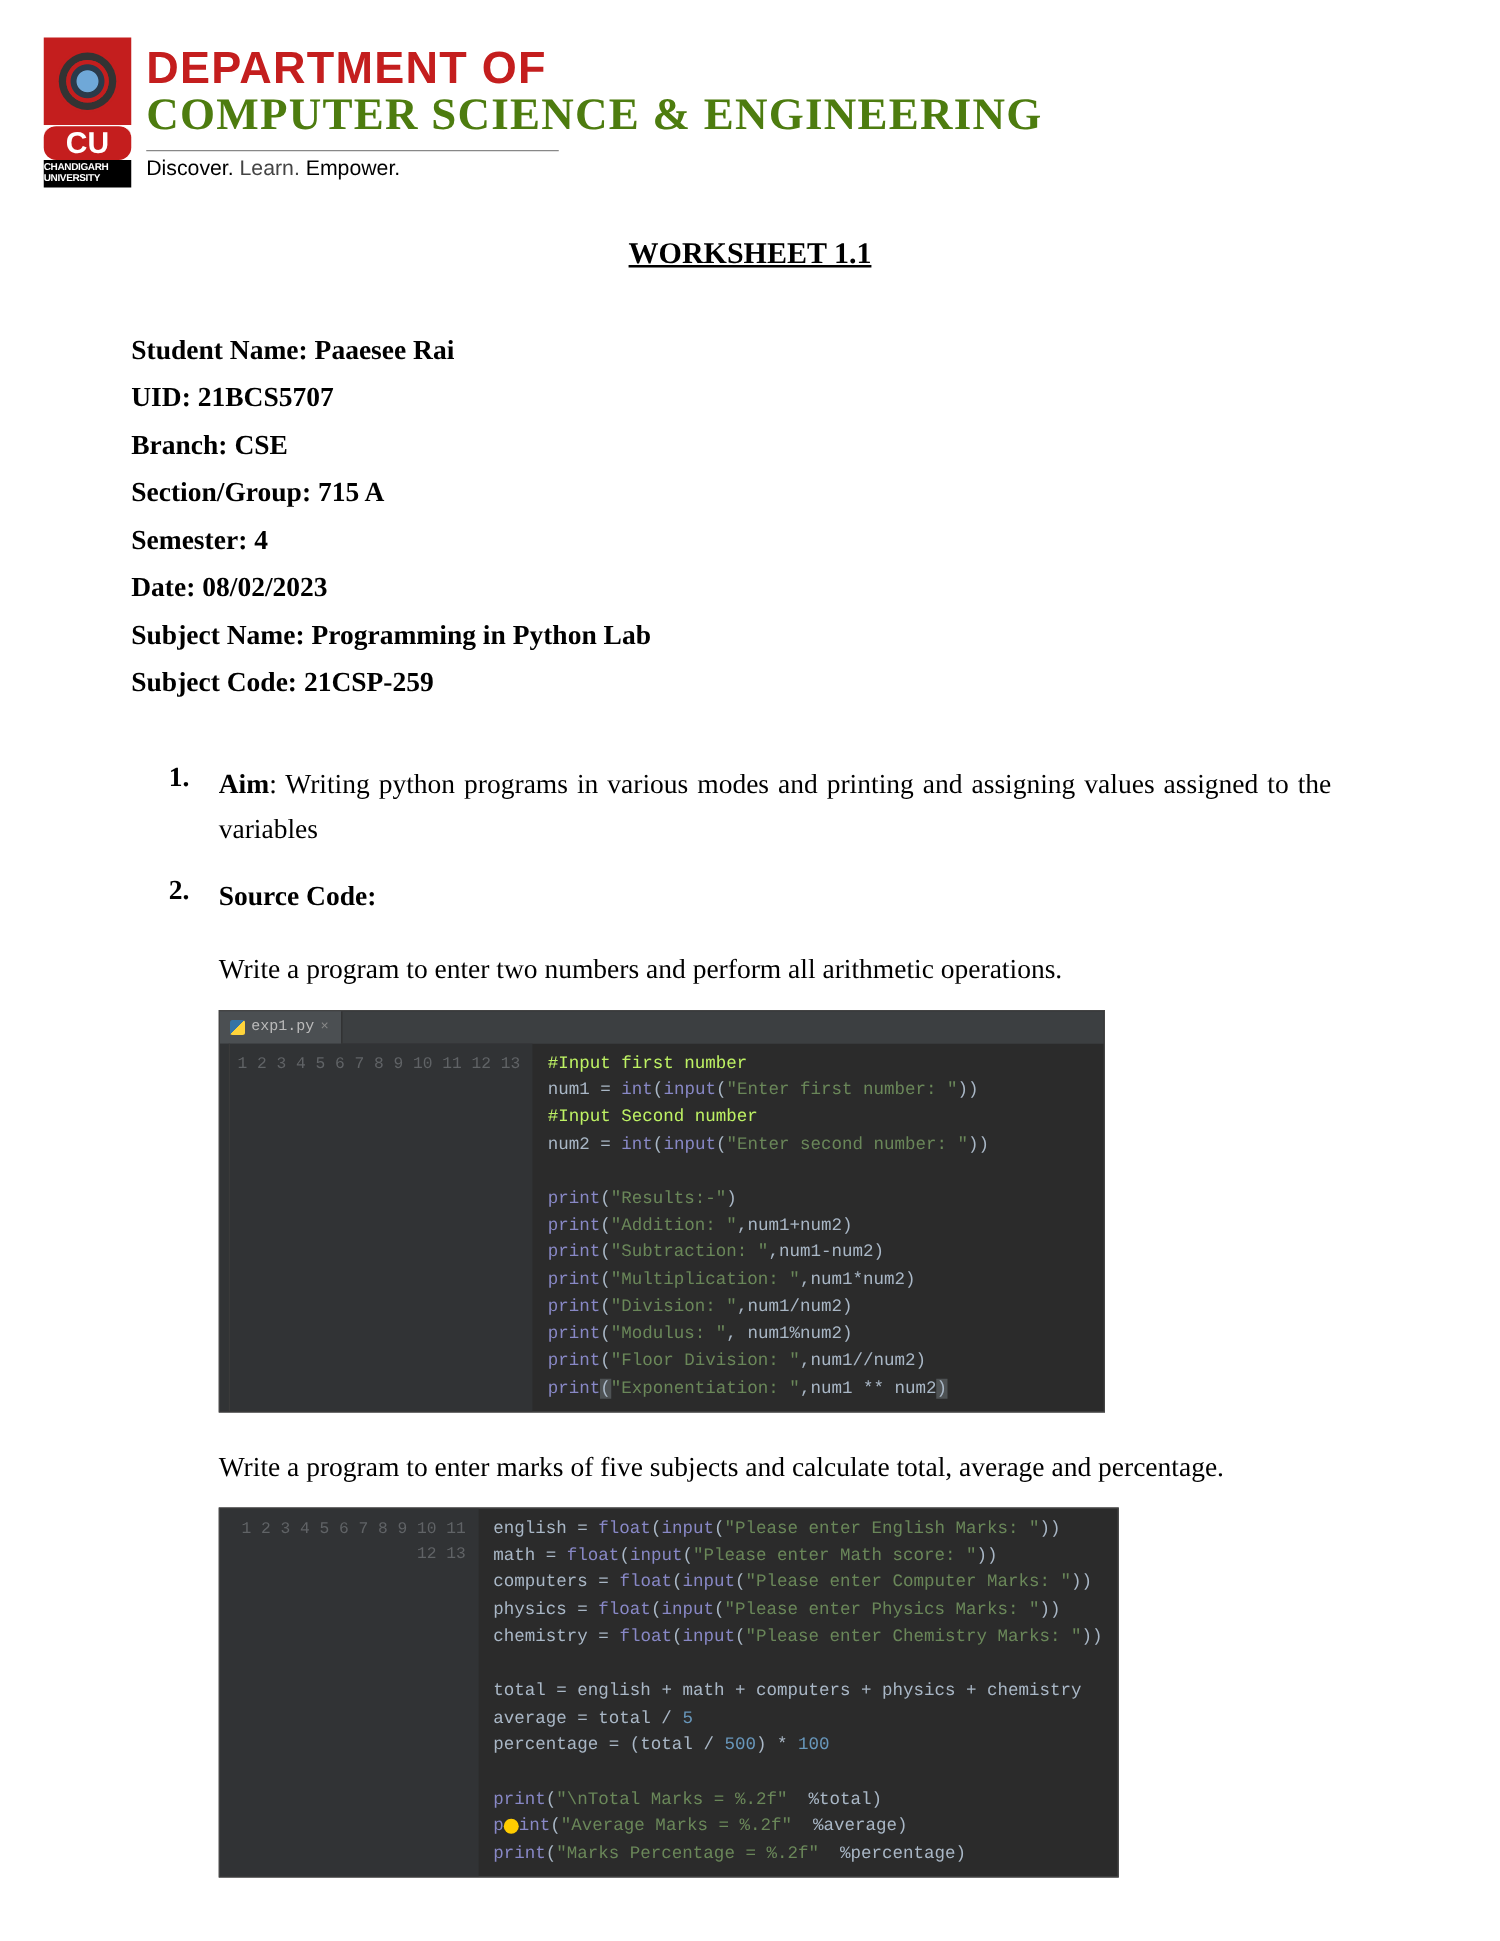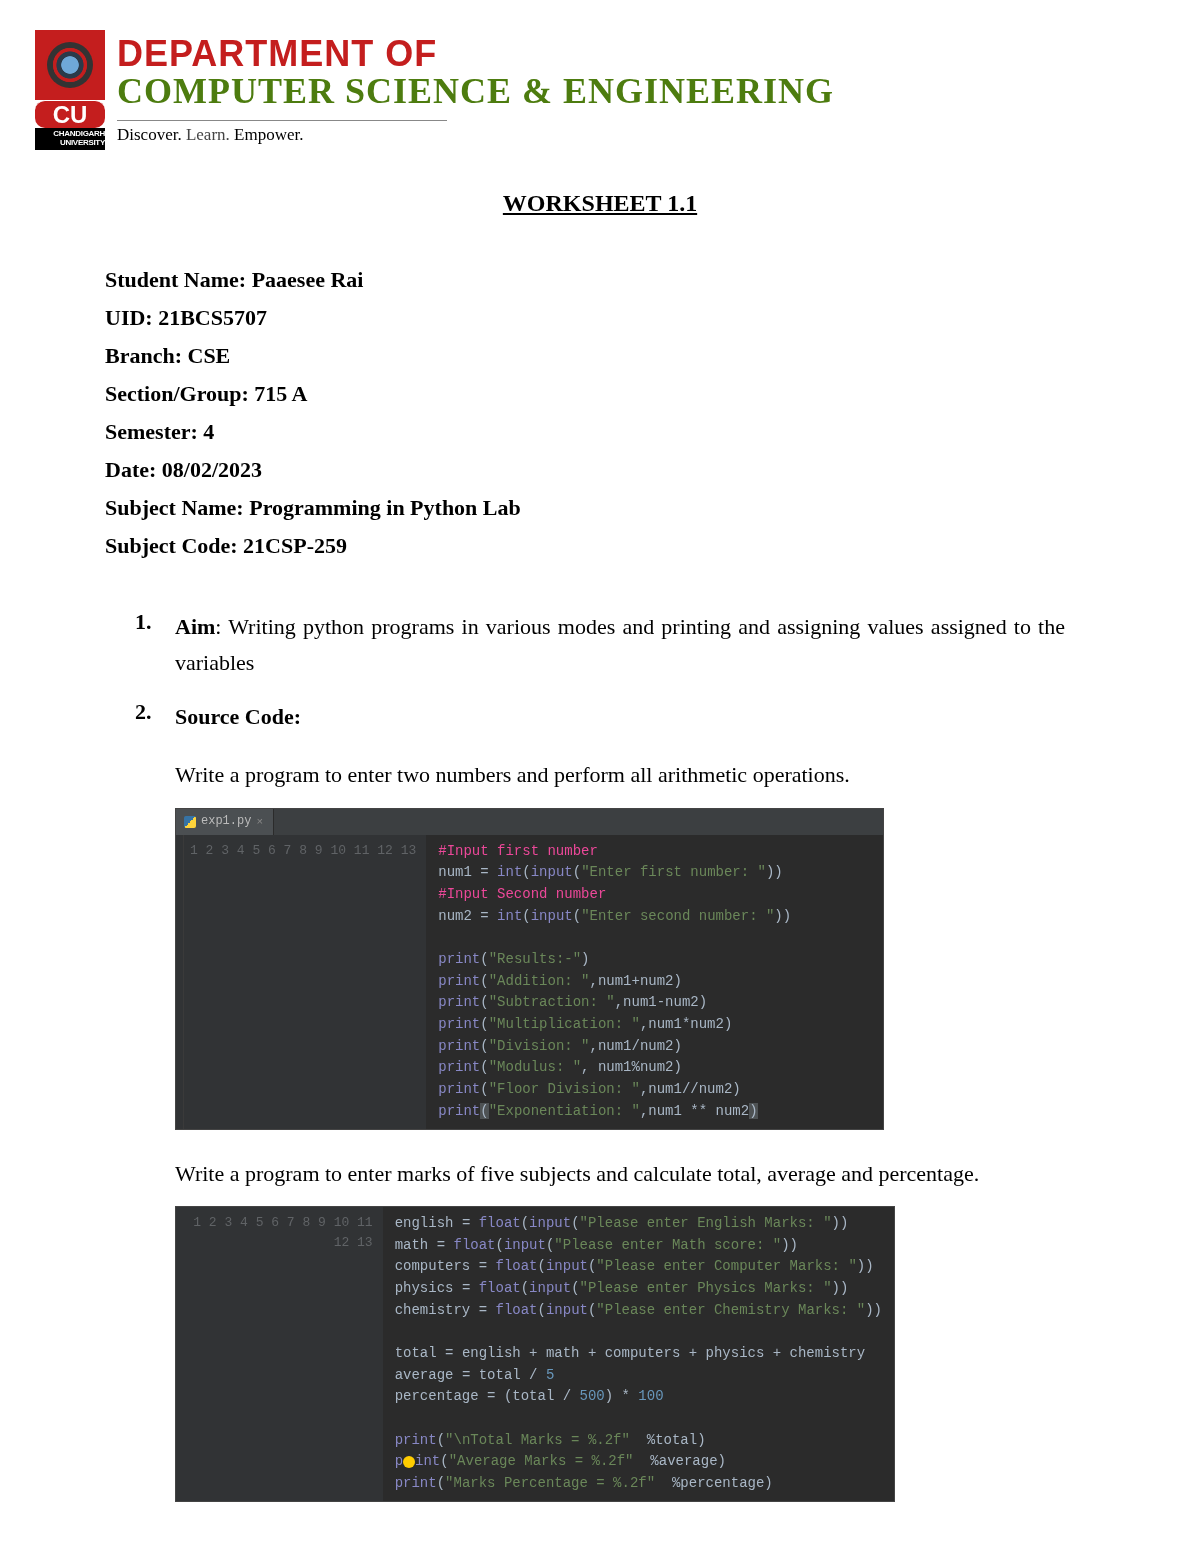--- a/index.html
+++ b/index.html
@@ -40,21 +40,21 @@
     border-top: 1px solid #fff;
     border-radius: 10px;
   }
   .univ-bar {
     width: 70px;
     background: #000;
     color: #fff;
     font-family: Arial, sans-serif;
     font-weight: 700;
     font-size: 8px;
-    text-align: right;
+    text-align: left;
     padding: 2px 0;
     line-height: 1.1;
     letter-spacing: -0.3px;
   }
   .dept-block { padding-top: 6px; }
   .dept-line1 {
     font-family: Impact, "Arial Black", sans-serif;
     font-weight: 900;
     color: #c41e1e;
     font-size: 36px;
@@ -69,21 +69,21 @@
     letter-spacing: 1px;
     line-height: 1.1;
   }
   .dept-rule {
     border: none;
     border-top: 1px solid #888;
     width: 330px;
     margin: 8px 0 4px 0;
   }
   .tagline {
-    font-family: Liberation Serif, serif;
+    font-family: Liberation Sans, sans-serif;
     font-size: 17px;
     color: #444;
   }
   .tagline .b { color: #000; }
   .worksheet-title {
     text-align: center;
     font-size: 24px;
     font-weight: bold;
     text-decoration: underline;
     margin: 40px 0 50px 0;
@@ -143,21 +143,21 @@
     line-height: 1.55;
     min-width: 34px;
     font-size: 13px;
   }
   .code-lines {
     padding: 6px 12px;
     line-height: 1.55;
     color: #a9b7c6;
     white-space: pre;
   }
-  .c-cmt { color: #ec4899; }
+  .c-cmt { color: #bef264; }
   .c-fn  { color: #8888c6; }
   .c-str { color: #6a8759; }
   .c-num { color: #6897bb; }
   .c-op  { color: #a9b7c6; }
   .c-var { color: #a9b7c6; }
   .c-par { color: #a9b7c6; }
   .c-hl  { background: #4e5254; }
   .caret-bulb {
     display: inline-block;
     width: 12px; height: 12px;

